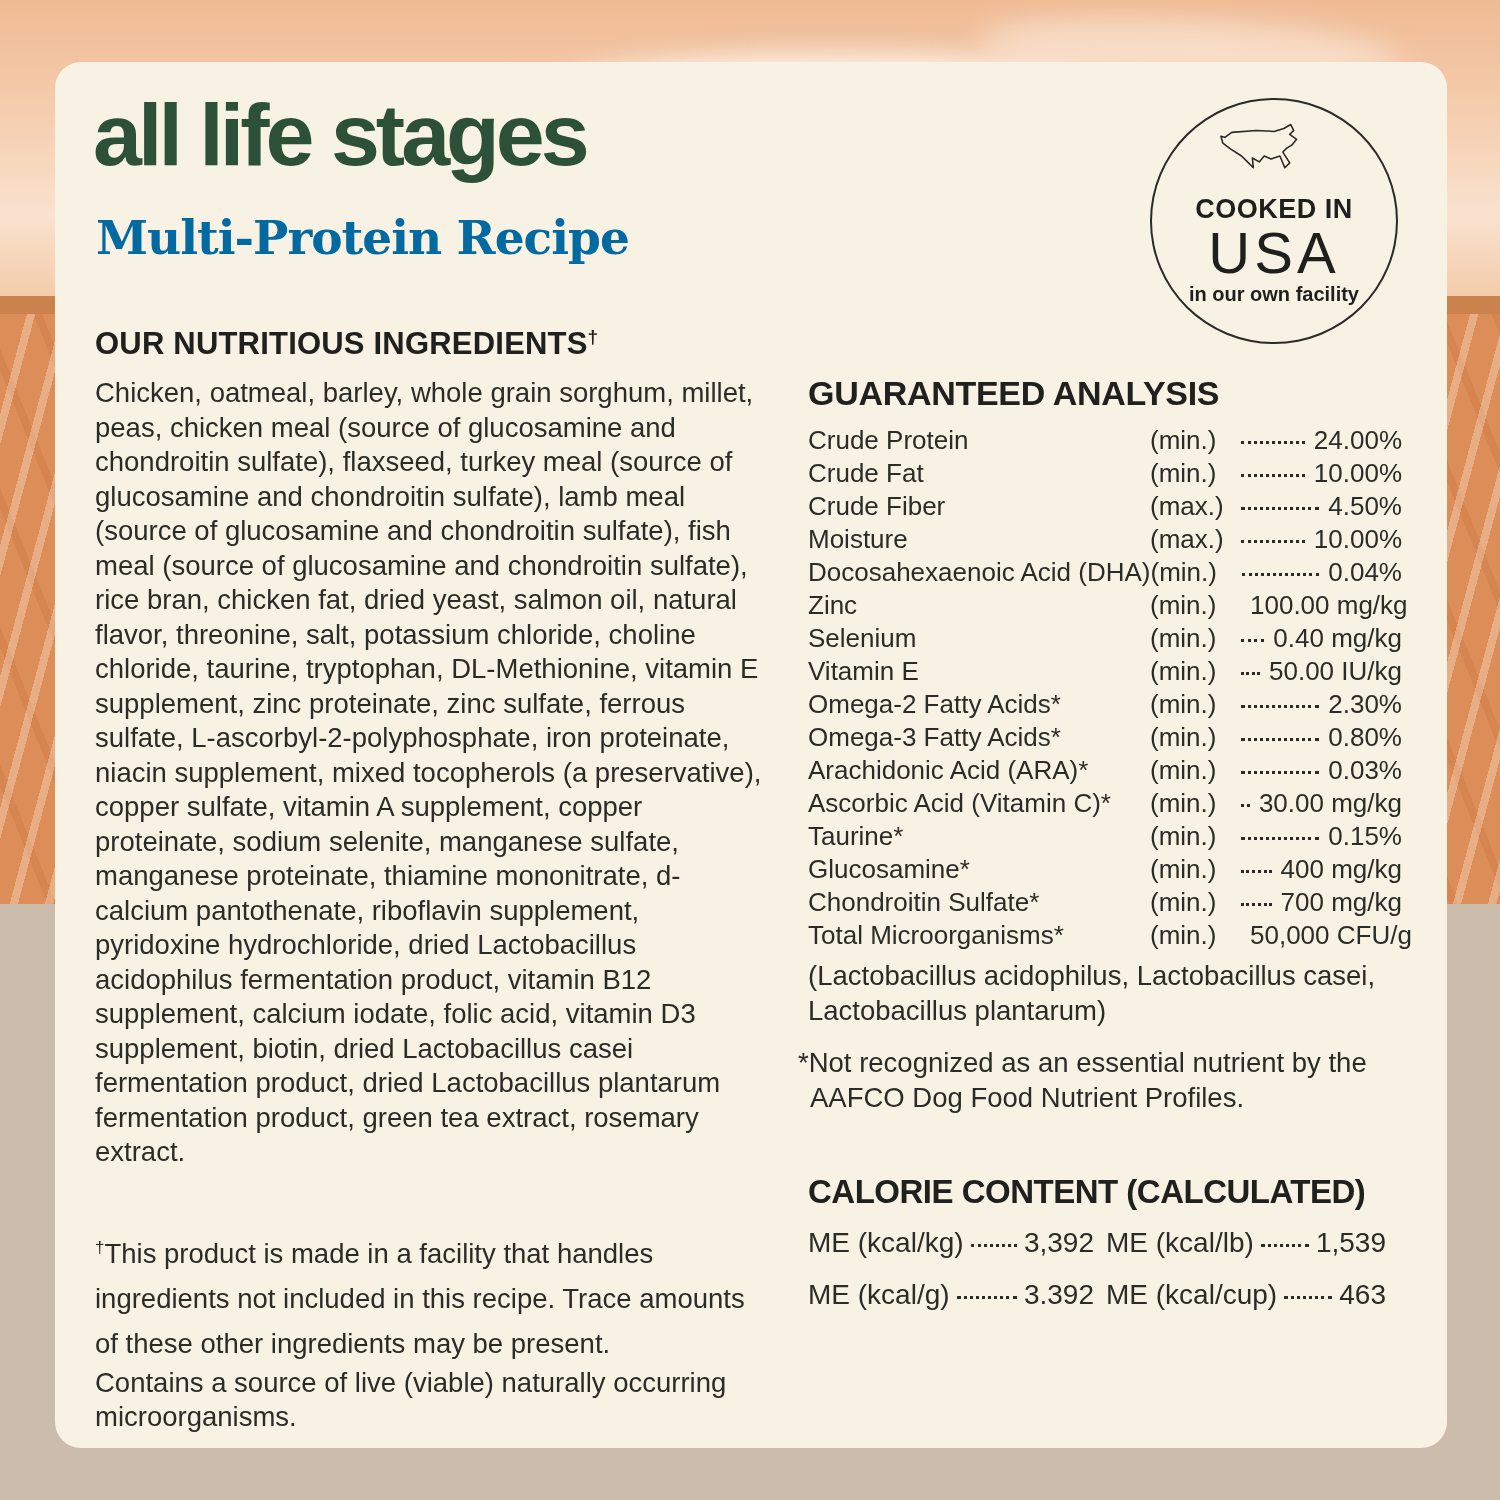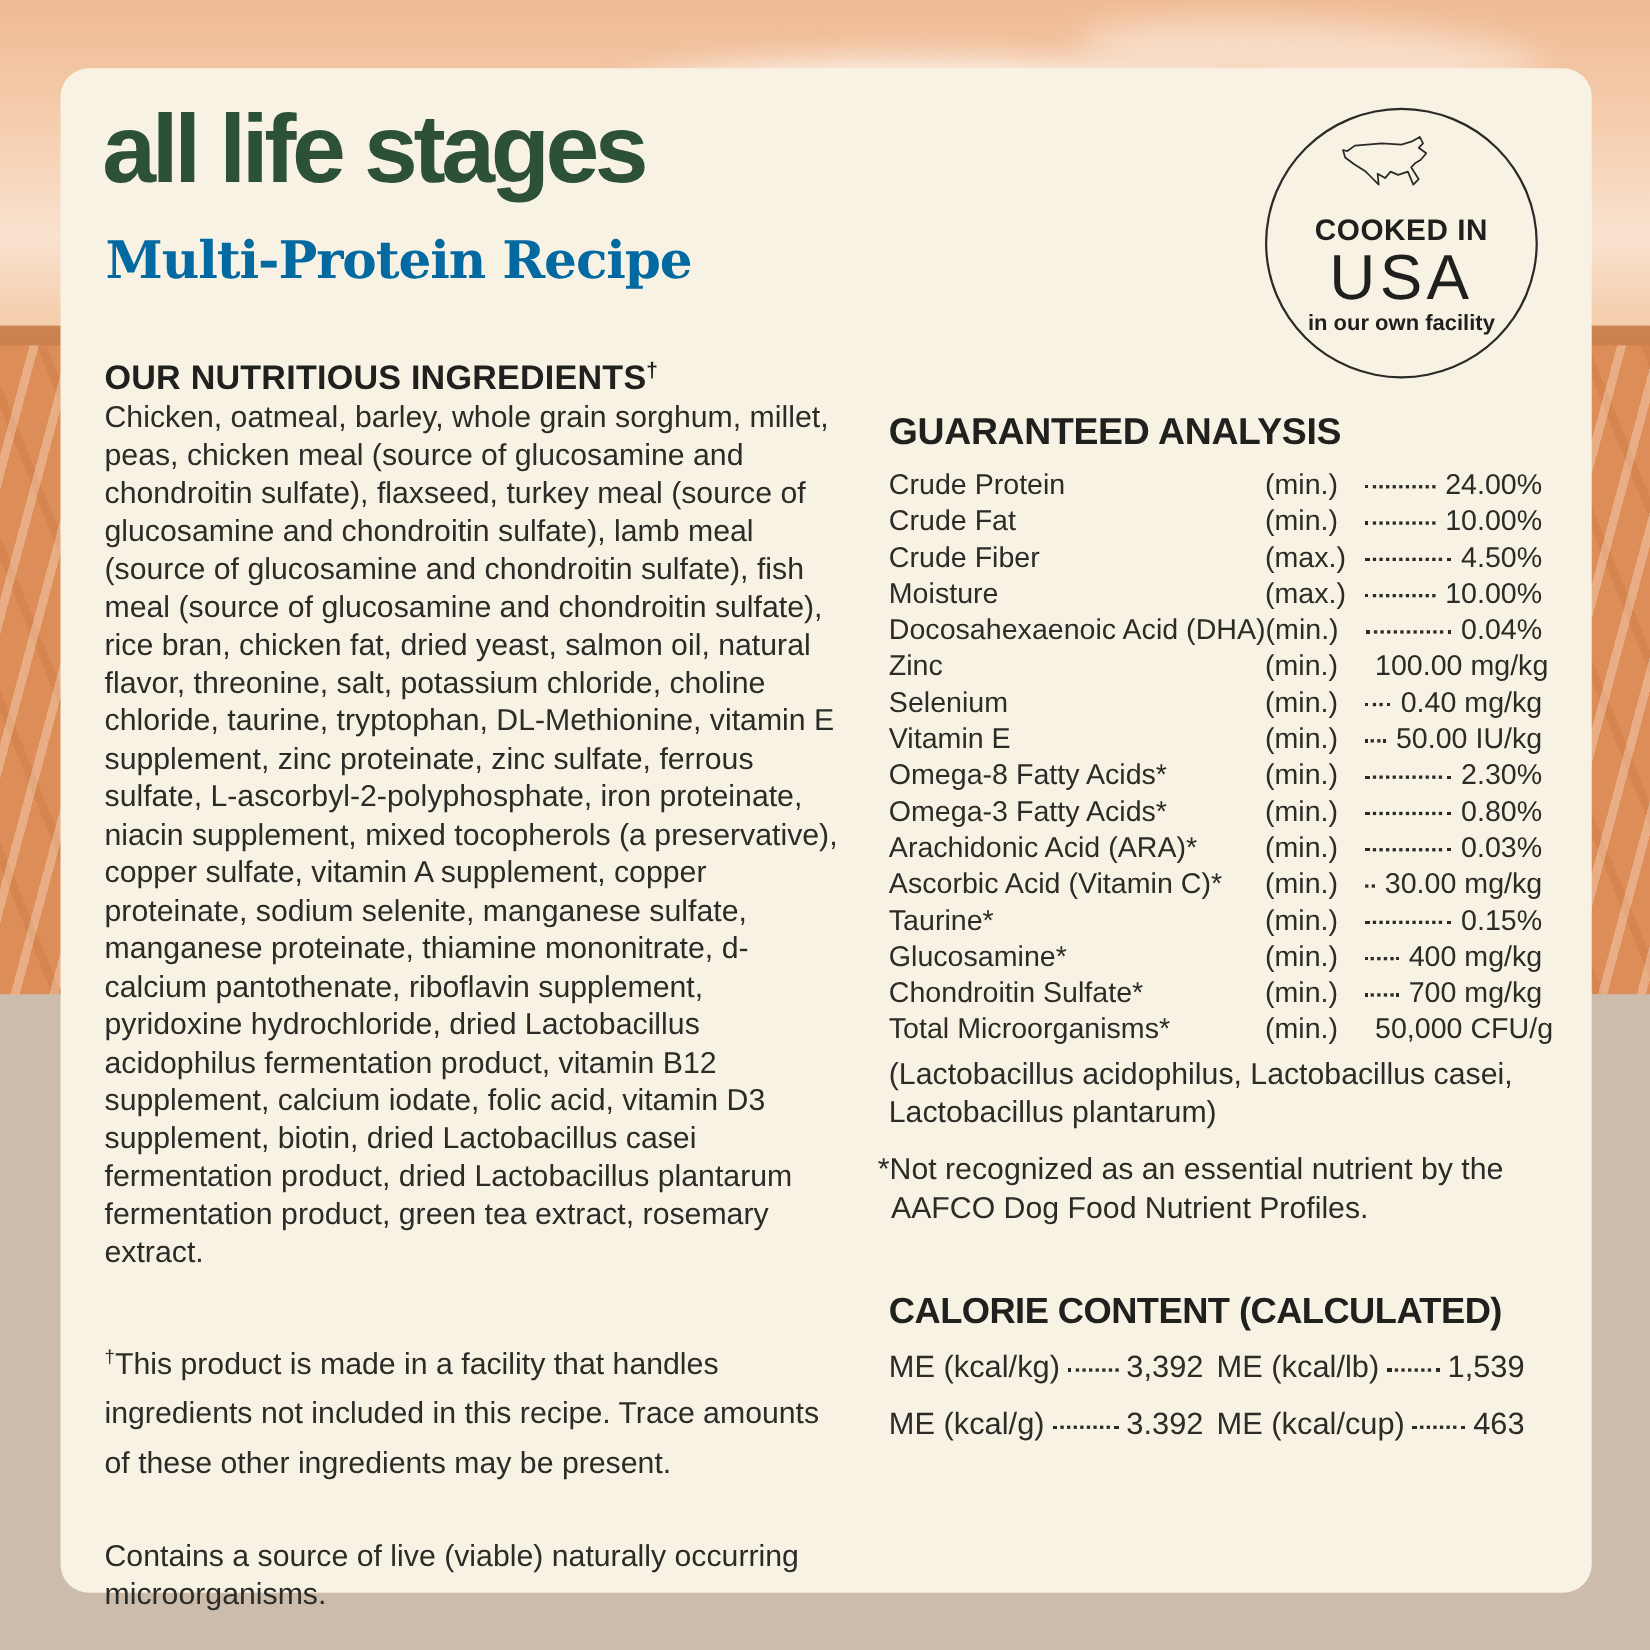--- a/index.html
+++ b/index.html
@@ -38,24 +38,24 @@
     display:flex;flex-direction:column;align-items:center;box-sizing:border-box;padding-top:20px;}
   .badge svg{width:118px;height:72px;}
   .badge-line1{font-size:27px;font-weight:bold;letter-spacing:.5px;color:#1f1f1d;margin-top:2px;}
   .badge-line2{font-size:58px;font-weight:400;letter-spacing:4px;color:#1f1f1d;line-height:56px;}
   .badge-line3{font-size:20px;font-weight:bold;color:#1f1f1d;margin-top:2px;}
 
   
   .left-col{position:absolute;left:40px;top:264px;width:676px;}
   .ing-heading{font-size:31px;font-weight:bold;letter-spacing:.2px;color:#20201e;}
   .ing-heading sup{font-size:19px;}
-  .ing-text{font-size:27.5px;line-height:34.5px;color:#2b2b27;}
+  .ing-text{margin-top:14px;font-size:27.5px;line-height:34.5px;color:#2b2b27;}
   .facility-note{margin-top:55px;font-size:27.5px;line-height:45px;}
   .facility-note sup{font-size:17px;}
-  .contains-note{margin-top:46px;font-size:27.5px;line-height:34.5px;}
+  .contains-note{font-size:27.5px;line-height:34.5px;}
 
   
   .right-col{position:absolute;left:753px;top:312px;width:594px;}
   .ga-heading{font-size:34px;font-weight:bold;letter-spacing:-.3px;color:#20201e;}
   .ga-rows{margin-top:12px;}
   .ga-row{display:flex;align-items:baseline;height:33px;font-size:26px;}
   .ga-label{flex:0 0 342px;white-space:nowrap;}
   .ga-qual{flex:0 0 82px;white-space:nowrap;}
   .ga-dots{flex:1 1 auto;border-bottom:3.5px dotted #2b2b27;margin:0 9px;position:relative;top:-5px;}
   .ga-value{white-space:nowrap;text-align:right;}
@@ -150,21 +150,21 @@
           <span class="ga-dots"></span>
           <span class="ga-value">0.40 mg/kg</span>
         </div>
         <div class="ga-row">
           <span class="ga-label">Vitamin E</span>
           <span class="ga-qual">(min.)</span>
           <span class="ga-dots"></span>
           <span class="ga-value">50.00 IU/kg</span>
         </div>
         <div class="ga-row">
-          <span class="ga-label">Omega-8 Fatty Acids*</span>
+          <span class="ga-label">Omega-2 Fatty Acids*</span>
           <span class="ga-qual">(min.)</span>
           <span class="ga-dots"></span>
           <span class="ga-value">2.30%</span>
         </div>
         <div class="ga-row">
           <span class="ga-label">Omega-3 Fatty Acids*</span>
           <span class="ga-qual">(min.)</span>
           <span class="ga-dots"></span>
           <span class="ga-value">0.80%</span>
         </div>

